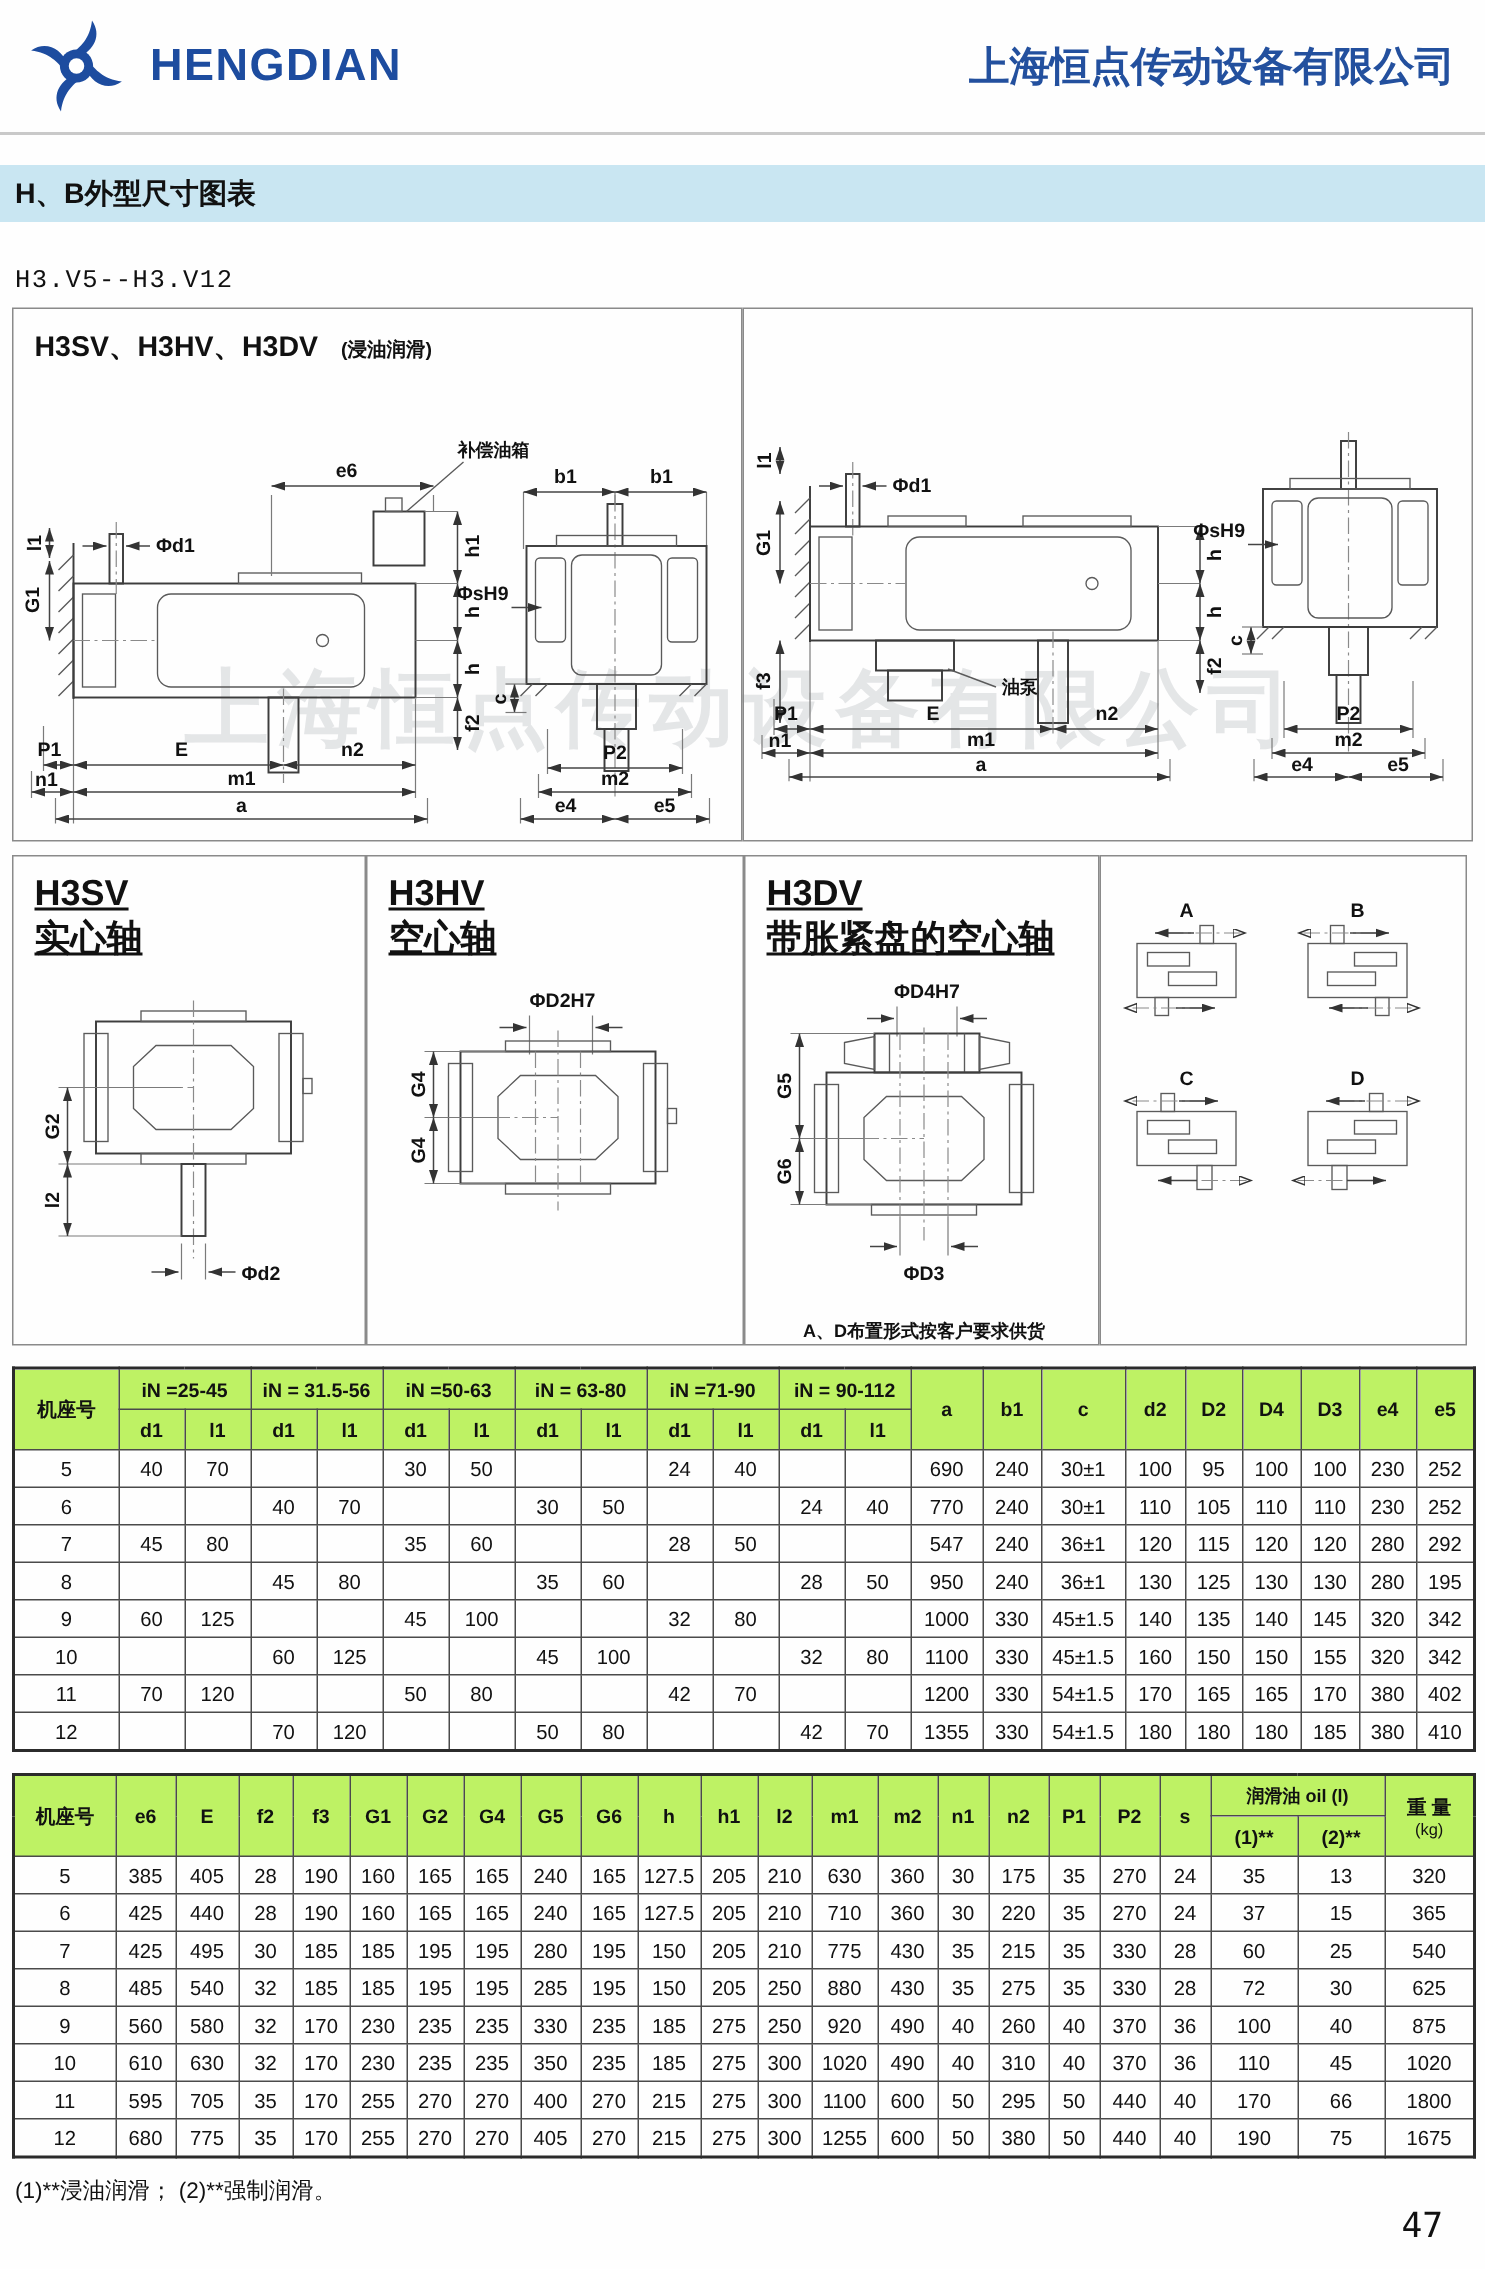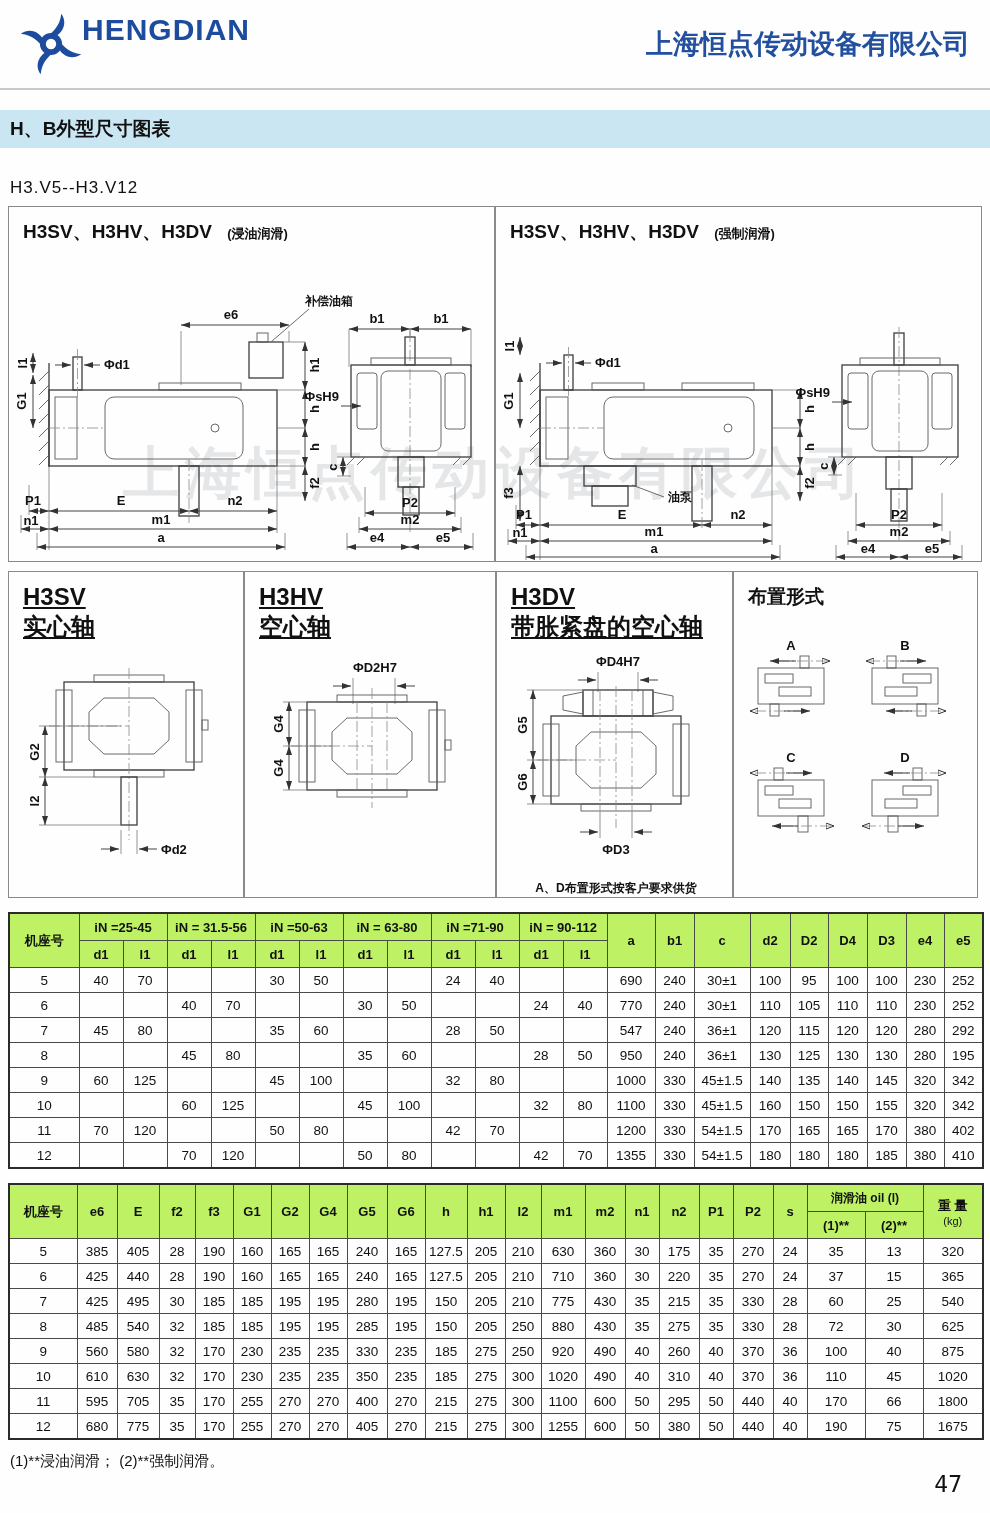--- a/index.html
+++ b/index.html
@@ -1,27 +1,27 @@
 <!DOCTYPE html>
 <html><head>
 <meta charset="utf-8">
 <style>
   html,body{margin:0;padding:0;background:#ffffff;}
   .page{position:relative;width:990px;height:1513px;background:#fefefe;margin:0 auto;
         font-family:"Liberation Sans",sans-serif;color:#111;overflow:hidden;}
   
   .hdr{display:flex;justify-content:space-between;align-items:center;height:88px;
        padding:0 20px;border-bottom:2px solid #c9c9c9;}
-  .logo{display:flex;gap:0;}
+  .logo{display:flex;align-items:center;gap:18px;}
   .logo-text{font-size:30px;font-weight:bold;color:#1d4c9f;letter-spacing:1px;}
   .company{font-size:27px;font-weight:bold;color:#23509e;font-family:"DejaVu Serif",serif;}
   
   .secbar{margin-top:20px;height:38px;background:#c9e6f2;display:flex;align-items:center;
           padding-left:10px;font-size:19px;font-weight:bold;}
-  .model{margin:30px 0 8px 10px;font-family:Liberation Sans, sans-serif;font-size:17px;letter-spacing:1px;}
+  .model{margin:30px 0 8px 10px;font-family:Liberation Mono, monospace;font-size:17px;letter-spacing:1px;}
   
   .draw{position:relative;margin:8px 8px 0;}
   .wm{position:absolute;left:115px;top:230px;font-size:56px;color:#9aa0a6;opacity:.25;
       letter-spacing:6px;white-space:nowrap;z-index:0;font-family:"DejaVu Serif",serif;font-weight:bold;pointer-events:none;}
   .row-top,.row-mid{display:flex;position:relative;z-index:1;}
   .row-mid{margin-top:9px;}
   .panel{border:1px solid #8a8a8a;background:transparent;position:relative;box-sizing:border-box;}
   .p-big{width:487px;height:356px;}
   .p3{width:236px;height:327px;}.p4{width:252px;height:327px;}.p5{width:237px;height:327px;}.p6{width:245px;height:327px;}
   .ptitle{padding:12px 0 0 14px;font-size:19px;font-weight:bold;white-space:nowrap;}
@@ -196,24 +196,20 @@
             <text x="401" y="279" class="dl" text-anchor="middle">m2</text>
             <line x1="338" y1="302" x2="401" y2="302" class="dim" marker-start="url(#aS)" marker-end="url(#aE)"></line>
             <text x="368" y="297" class="dl" text-anchor="middle">e4</text>
             <line x1="401" y1="302" x2="464" y2="302" class="dim" marker-start="url(#aS)" marker-end="url(#aE)"></line>
             <text x="434" y="297" class="dl" text-anchor="middle">e5</text>
           </g>
         </svg>
       </div>
 
       <div class="panel p-big">
-        <div class="ptitle">
-          <span>H3SV、H3HV、H3DV</span>
-          <span class="pt-sub">(强制润滑)</span>
-        </div>
         <svg class="draw-svg" viewBox="0 0 485 315" width="485" height="315">
           <g>
             <line x1="24" y1="92" x2="24" y2="110" class="dim" marker-start="url(#aS)" marker-end="url(#aE)"></line>
             <text x="14" y="105" class="dl" transform="rotate(-90 14 101)" text-anchor="middle">l1</text>
             <rect x="68" y="110" width="9" height="35" class="body"></rect>
             <line x1="72.5" y1="102" x2="72.5" y2="152" class="cl"></line>
             <line x1="50" y1="118" x2="66" y2="118" class="dim" marker-end="url(#aE)"></line>
             <line x1="95" y1="118" x2="79" y2="118" class="dim" marker-end="url(#aE)"></line>
             <text x="99" y="122" class="dl">Φd1</text>
             <line x1="24" y1="128" x2="24" y2="183" class="dim" marker-start="url(#aS)" marker-end="url(#aE)"></line>
@@ -405,23 +401,20 @@
             <line x1="135" y1="170" x2="135" y2="196" class="ext"></line>
             <line x1="83" y1="190" x2="101" y2="190" class="dim" marker-end="url(#aE)"></line>
             <line x1="155" y1="190" x2="137" y2="190" class="dim" marker-end="url(#aE)"></line>
             <text x="119" y="212" class="dl" text-anchor="middle">ΦD3</text>
             <text x="119" y="250" class="cjk" text-anchor="middle">A、D布置形式按客户要求供货</text>
           </g>
         </svg>
       </div>
 
       <div class="panel p6">
-        <div class="ptitle">
-          <span>布置形式</span>
-        </div>
         <svg class="draw-svg" viewBox="0 0 245 270" width="245" height="270">
           <g transform="translate(24,46)">
             <text x="33" y="-6" class="dl" text-anchor="middle">A</text>
             <rect x="0" y="12" width="66" height="36" class="thin"></rect>
             <rect x="7" y="18" width="28" height="9" class="thin"></rect>
             <rect x="21" y="31" width="32" height="9" class="thin"></rect>
             <rect x="42" y="0" width="9" height="12" class="thin"></rect>
             <line x1="20" y1="5" x2="72" y2="5" class="cl" marker-end="url(#aO)"></line>
             <line x1="38" y1="5" x2="12" y2="5" class="dim" marker-end="url(#aE)"></line>
             <rect x="12" y="48" width="9" height="12" class="thin"></rect>

